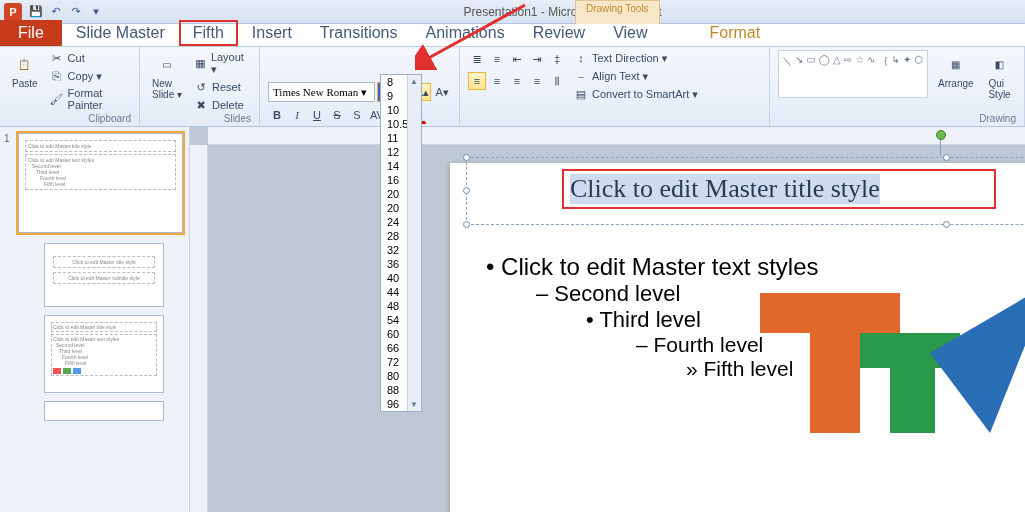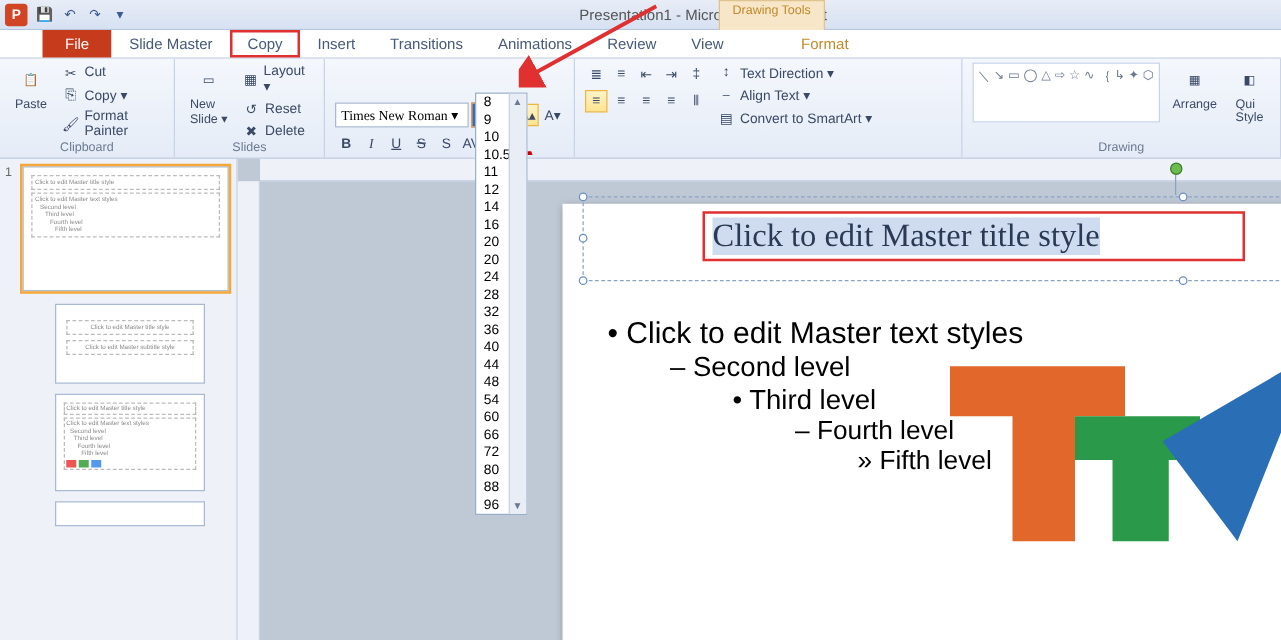--- a/index.html
+++ b/index.html
@@ -7,30 +7,30 @@
 
   
   .titlebar { height: 24px; background: linear-gradient(#e8edf6,#d6e1f2); display: flex; align-items: center; font-size: 11px; padding: 0 4px; border-bottom:1px solid #b6c5de;}
   .app-icon { width:18px; height:18px; background:#d14424; border-radius:3px; display:flex; align-items:center;justify-content:center; color:#fff;font-weight:bold;font-size:11px;}
   .qat { display:flex; gap:4px; margin-left:6px;}
   .qat span { width:16px; height:16px; display:flex; align-items:center;justify-content:center; font-size:11px;color:#3b5a91;}
   .title-text { flex:1; text-align:center; color:#555; font-size:12px;}
   .context-tab { position:absolute; left:575px; top:0; background:#f7e6c8; border:1px solid #e0c48f; border-bottom:none; height:24px; padding:2px 10px 0 10px; font-size:10px; color:#c08a2a; text-align:center;}
 
   
-  .tabs { height:23px; background:#fff; display:flex; align-items:flex-end; font-size:12px; border-bottom:1px solid #c0cde0;padding-left:34px;}
+  .tabs { height:23px; background:#fff; display:flex; align-items:flex-end; font-size:16px; border-bottom:1px solid #c0cde0;}
   .tab { padding:4px 14px; color:#455a7a; cursor:pointer;}
   .tab.file { background:#c73b1d; color:#fff; padding:4px 18px;}
   .tab.highlight-red { border:2px solid #e03030; padding:2px 12px;}
   .tab.context { color:#c08a2a;}
 
   
   .ribbon { height:80px; background:linear-gradient(#f4f7fc,#e5ecf7); border-bottom:1px solid #b6c5de; display:flex; position:relative;}
   .group { border-right:1px solid #c7d3e7; padding:3px 8px 1px 8px; display:flex; flex-direction:column; justify-content:space-between;}
-  .group-label { font-size:10px; color:#6a7a92; text-align:center; padding-bottom:1px;}
+  .group-label { font-size:10px; color:#6a7a92; text-align:right; padding-bottom:1px;}
   .grp-body { display:flex; gap:6px; align-items:flex-start;}
   .big-btn { display:flex; flex-direction:column; align-items:center; font-size:10px; color:#3a4a66; padding:2px 4px; gap:2px;}
   .big-btn .ic { width:24px; height:24px; display:flex; align-items:center;justify-content:center;}
   .small-btn-list { display:flex; flex-direction:column; gap:2px;}
   .small-btn { display:flex; align-items:center; gap:4px; font-size:11px; color:#3a4a66; padding:1px 2px;}
   .small-btn .ic{width:14px;height:14px;display:flex;align-items:center;justify-content:center;}
 
   .font-row{display:flex;align-items:center;gap:2px;}
   .font-name{width:108px;height:20px;border:1px solid #a9b9d2;background:#fff;font-size:11px;padding:1px 4px;display:flex;align-items:center;font-family:"Times New Roman",serif;}
   .font-size{width:34px;height:20px;border:1px solid #fca74a;background:#3a6ab8;color:#fff;font-size:11px;display:flex;align-items:center;justify-content:center;}
@@ -96,21 +96,21 @@
     <span>↷</span>
     <span>▾</span>
   </div>
   <div class="title-text">Presentation1 - Microsoft PowerPoint</div>
 </div>
 <div class="context-tab">Drawing Tools</div>
 
 <div class="tabs">
   <div class="tab file">File</div>
   <div class="tab">Slide Master</div>
-  <div class="tab highlight-red">Copy</div>
+  <div class="tab highlight-red">Fifth</div>
   <div class="tab">Insert</div>
   <div class="tab">Transitions</div>
   <div class="tab">Animations</div>
   <div class="tab">Review</div>
   <div class="tab">View</div>
   <div class="tab context" style="margin-left:34px">Format</div>
 </div>
 
 <div class="ribbon">
 

